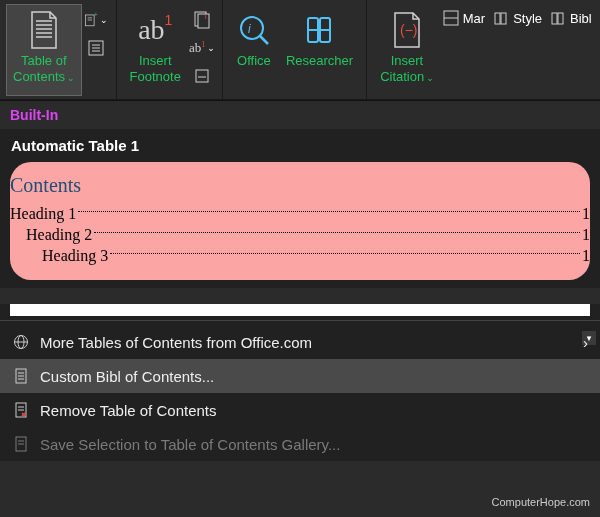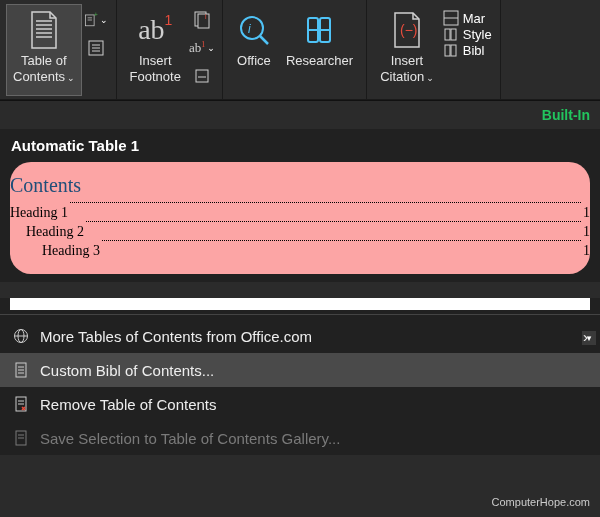--- a/index.html
+++ b/index.html
@@ -42,21 +42,21 @@
       height: 42px;
       display: flex;
       align-items: center;
       justify-content: center;
       margin-bottom: 2px;
     }
     .ribbon-btn-lg .lbl {
       font-size: 13px;
       text-align: center;
       line-height: 1.2;
-      color: #e5e5e5;
+      color: #22c55e;
     }
     .ribbon-sm-col {
       display: flex;
       flex-direction: column;
       gap: 4px;
       padding: 4px 2px;
     }
     .ribbon-sm {
       width: 24px;
       height: 24px;
@@ -68,23 +68,22 @@
     .chev { font-size: 9px; margin-left: 2px; }
     .dropdown-panel {
       background: #212121;
       border-top: 1px solid #111;
       overflow-y: auto;
     }
     .section-title {
       font-weight: bold;
       font-size: 14px;
       padding: 6px 10px;
-      color: #22c55e;
+      color: #d946ef;
       background: #2b2b2b;
-      text-align: right;
     }
     .preset-title {
       font-weight: bold;
       font-size: 15px;
       padding: 8px 11px;
       color: #fff;
     }
     .preview {
       background: #fca5a5;
       color: #000;
@@ -93,22 +92,22 @@
       font-family: 'Times New Roman', serif;
       border-radius: 21px;
     }
     .preview .contents-title {
       color: #1f4e79;
       font-size: 20px;
       margin-bottom: 8px;
     }
     .toc-line {
       display: flex;
-      align-items: flex-start;
-      font-size: 14px;
+      align-items: center;
+      font-size: 16px;
       margin: 3px 0;
     }
     .toc-line .txt { white-space: nowrap; }
     .toc-line .dots {
       flex: 1;
       border-bottom: 1.5px dotted #000;
       margin: 0 2px;
       position: relative;
       top: -3px;
     }
@@ -134,21 +133,21 @@
     .menu-item .arrow { position:absolute; right:12px; }
     .menu-icon { width:18px; height:18px; display:flex; align-items:center; justify-content:center; }
     .watermark {
       position: absolute;
       bottom: 9px;
       right: 10px;
       font-size: 11px;
       color: #ccc;
       font-family: Arial, sans-serif;
     }
-    .partial-col { display:flex; flex-direction:column; padding:6px 2px; font-size:13px; gap:0; }
+    .partial-col { display:flex; flex-direction:row; padding:6px 2px; font-size:13px; gap:8px; }
     .partial-item { display:flex; align-items:center; gap:4px; white-space:nowrap; overflow:hidden; }
   </style>
 </head>
 <body>
 
 <div class="ribbon">
 
   <div class="ribbon-group">
     <div class="ribbon-btn-lg active">
       <div class="icon-box">

